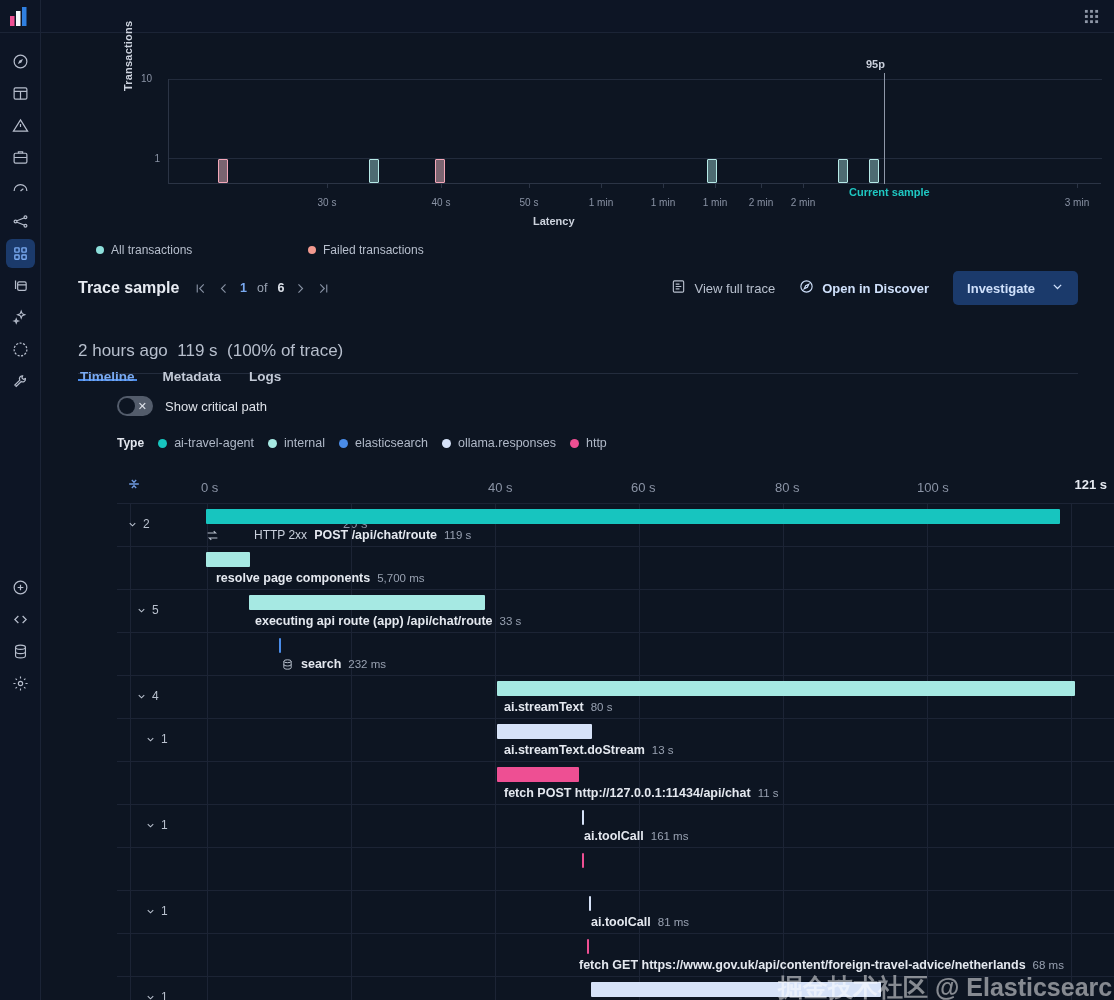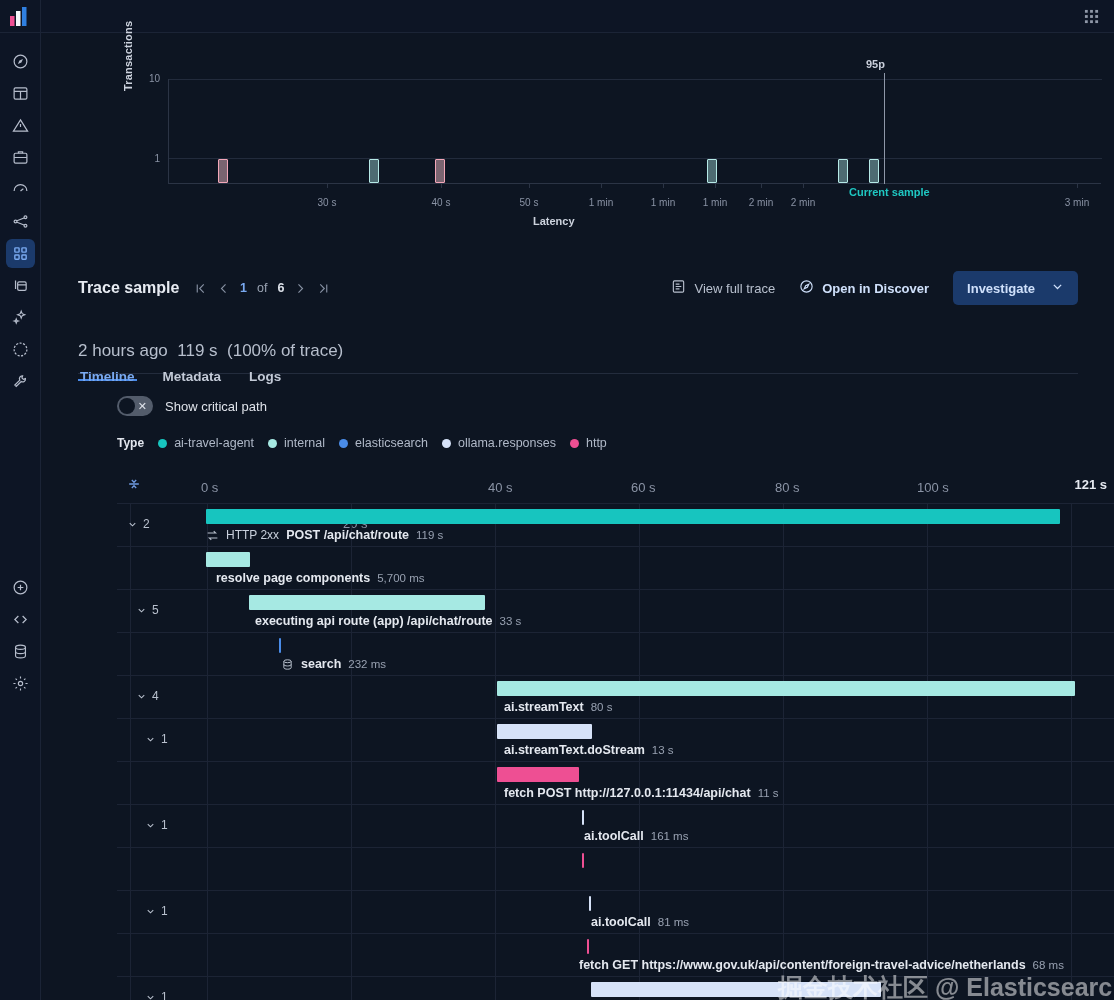--- a/index.html
+++ b/index.html
@@ -51,21 +51,21 @@
 
   
   #chart-panel { position: absolute; left: 37px; top: 0px; width: 1000px; height: 200px; }
   #y-axis-title {
     position: absolute; left: 44px; top: 58px;
     transform: rotate(-90deg); transform-origin: left top;
     font-size: 11px; font-weight: bold; color: #cdd3de;
     letter-spacing: .2px; white-space: nowrap;
   }
   .y-tick { position: absolute; font-size: 10px; color: #8a93a5; text-align: right; width: 22px; }
-  #y-tick-10 { left: 60px; top: 40px; text-align: right; }
+  #y-tick-10 { left: 52px; top: 40px; text-align: right; }
   #y-tick-1  { left: 60px; top: 120px; }
   #plot {
     position: absolute; left: 90px; top: 46px; width: 933px; height: 105px;
     border-left: 1px solid #2b3445;
     border-bottom: 1px solid #2b3445;
   }
   .gridline { position: absolute; left: 0; width: 933px; height: 1px; background: #222b3c; }
   .bar {
     position: absolute; bottom: 0; width: 10px; height: 24px;
     border-radius: 1px;
@@ -144,21 +144,21 @@
   .wf-tick { position:absolute; top:11px; font-size:13px; color:#8a93a5; }
   #wf-end { position:absolute; right:14px; top:8px; font-size:13px; font-weight:bold; color:#e6eaf1; }
 
   .wf-row { position:relative; height:43px; border-top:1px solid #1c2435; }
   .wf-toggle { position:absolute; display:flex; align-items:center; gap:5px; font-size:12px; color:#b9c1ce; top:13px; }
   .wf-toggle svg { display:block; }
   .wf-colline { position:absolute; top:0; bottom:0; width:1px; background:#1c2435; }
   .wf-bar { position:absolute; top:5px; height:15px; border-radius:1px; }
   .wf-label { position:absolute; top:24px; font-size:12.5px; color:#e4e8ef; white-space:nowrap; display:flex; align-items:center; gap:7px; }
   .wf-dur { color:#98a1b1; font-size:11.5px; }
-  .wf-http { color:#c9d0dc; font-weight:normal; font-size:12px; }
+  .wf-http { color:#c9d0dc; font-weight:normal; font-size:12px;margin-left:28px; }
   .wf-method { font-weight:bold; }
   .wf-icon { display:inline-flex; align-items:center; color:#b9c1ce; }
 
   
   .wm { position:absolute; color:rgba(255,255,255,.50); font-weight:bold; pointer-events:none; white-space:nowrap; }
   #wm1 { left:737px; top:938px; font-size:25px; }
 </style>
 </head>
 <body>
 
@@ -322,20 +322,30 @@
           <div class="x-tick-mark" style="left: 908px;"></div>
           <div class="x-tick" style="left: 908px;">3 min</div>
         </div>
       <div id="p95-line"></div>
       <div id="p95-label">95p</div>
       <div id="current-sample-label">Current sample</div>
     </div>
     <div id="x-axis-title">Latency</div>
   </div>
 
+  <div id="chart-legend">
+    <div class="legend-item" style="left:0;">
+      <span class="legend-dot" style="background:#8ddfdc"></span>
+      <span>All transactions</span>
+    </div>
+    <div class="legend-item" style="left:212px;">
+      <span class="legend-dot" style="background:#f2998f"></span>
+      <span>Failed transactions</span>
+    </div>
+  </div>
 
   <div id="trace-header">
     <div id="trace-title">Trace sample</div>
     <div id="pager">
       <span class="pager-btn">
         <svg width="13" height="13" viewBox="0 0 16 16" fill="none" stroke="currentColor" stroke-width="1.4">
             <path d="M4 3v10M12 3L7 8l5 5"></path>
           </svg>
       </span>
       <span class="pager-btn">

